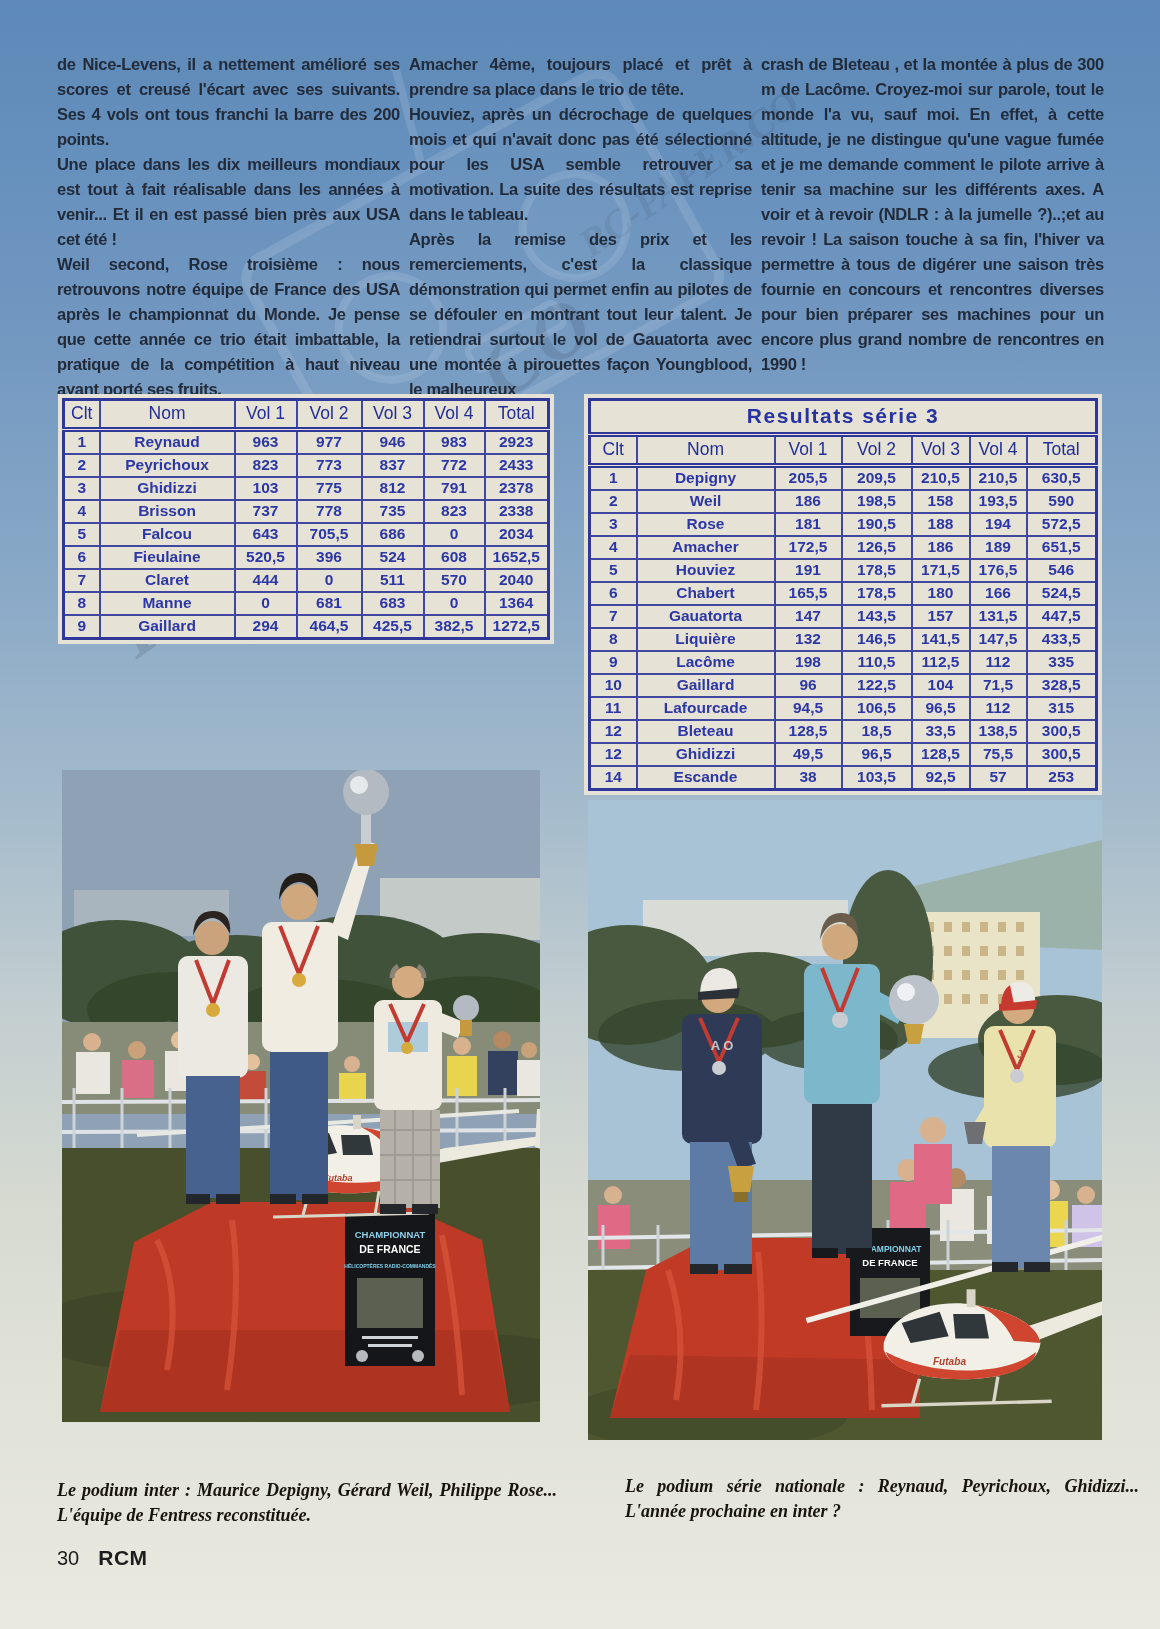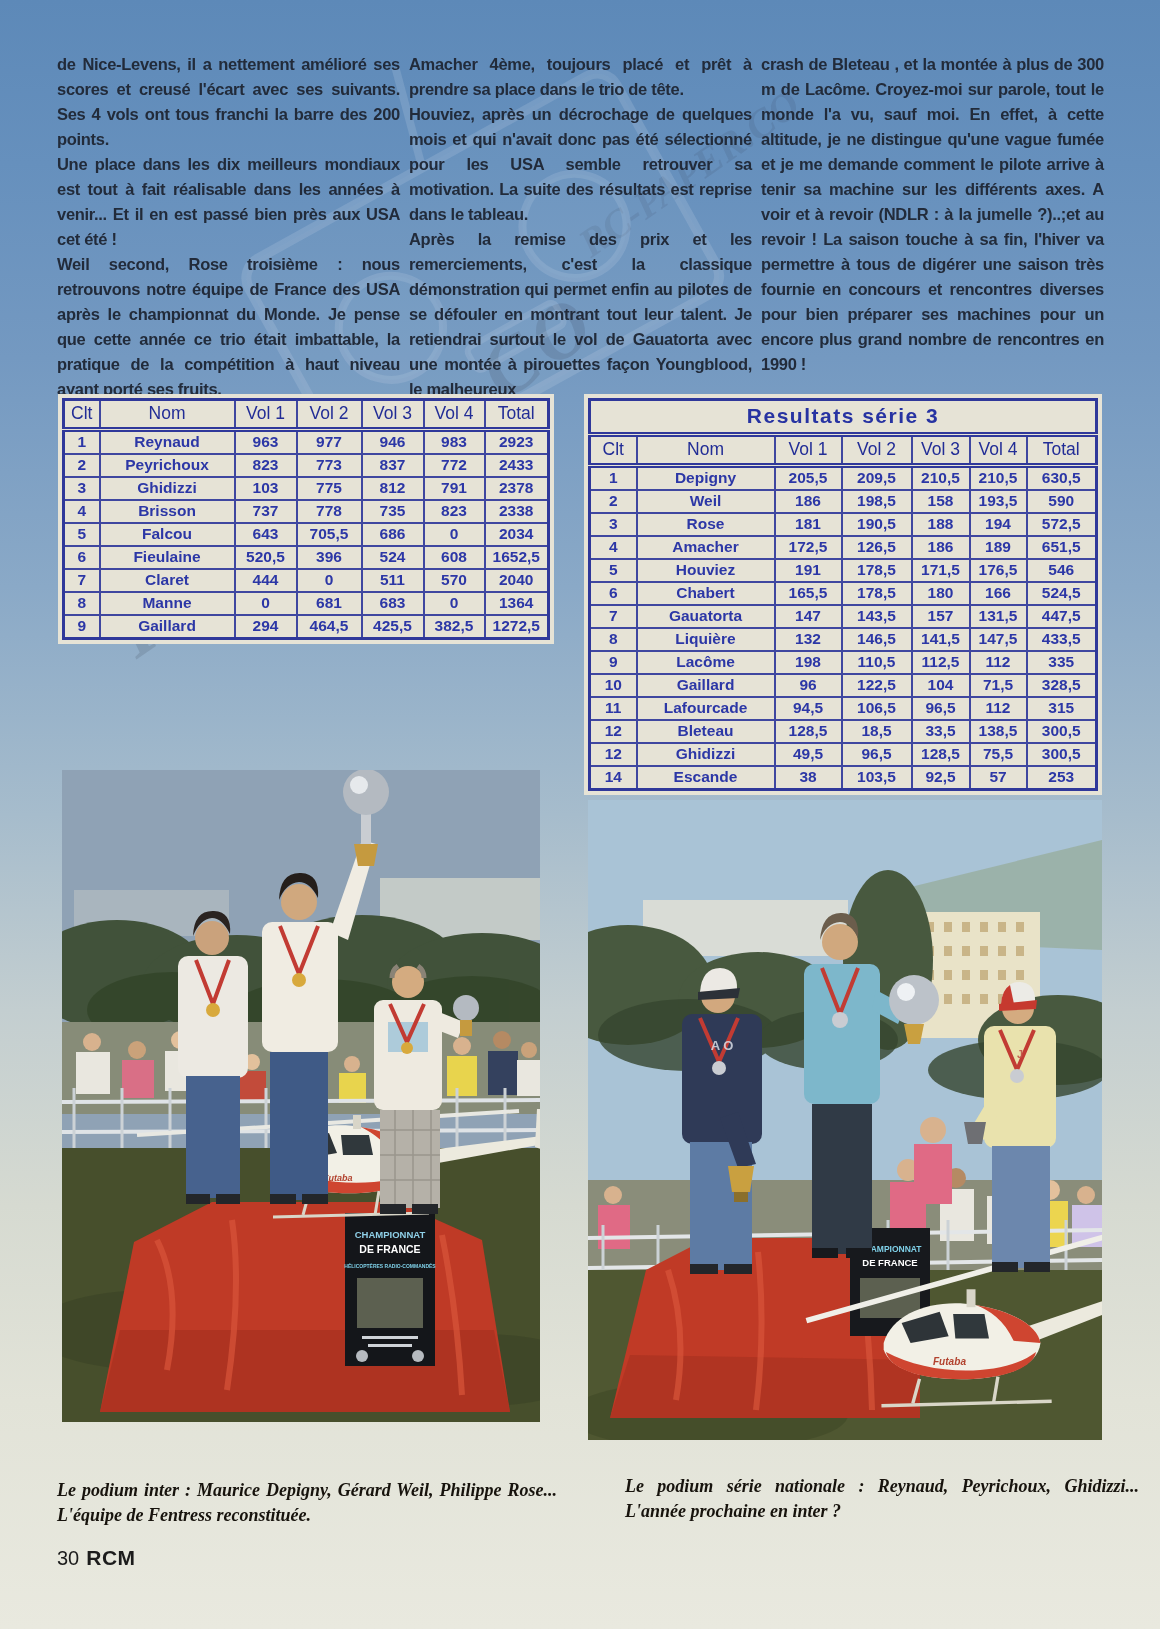--- a/index.html
+++ b/index.html
@@ -52,21 +52,21 @@
   figure svg{display:block;}
   
   .caption{
     position:absolute;margin:0;font-family:"Liberation Serif",serif;
     font-weight:bold;font-style:italic;font-size:18px;line-height:25px;color:#17130d;
     text-align:justify;
   }
   .cap1{left:57px;top:1478px;width:500px;}
   .cap2{left:588px;top:1474px;width:514px;margin-left:37px;}
   .footer{position:absolute;left:57px;top:1546px;color:#1c1c1c;font-size:20px;}
-  .footer .mag{font-weight:bold;font-size:21px;letter-spacing:.5px;margin-left:7px;}
+  .footer .mag{font-weight:bold;font-size:21px;letter-spacing:.5px;margin-left:19px;}
 </style>
 </head>
 <body>
 
 <div class="wm-text big">RC-PAPER.CO</div>
 <div class="wm-text small">RC-PAPER.CO</div>
 <svg class="wm-tx" width="640" height="520">
   <g transform="rotate(-29 320 260)" stroke="rgba(225,233,242,.30)" fill="rgba(230,238,246,.07)">
     <rect x="110" y="120" width="420" height="250" rx="22" stroke-width="10"></rect>
     <circle cx="215" cy="245" r="52" stroke-width="8"></circle>

